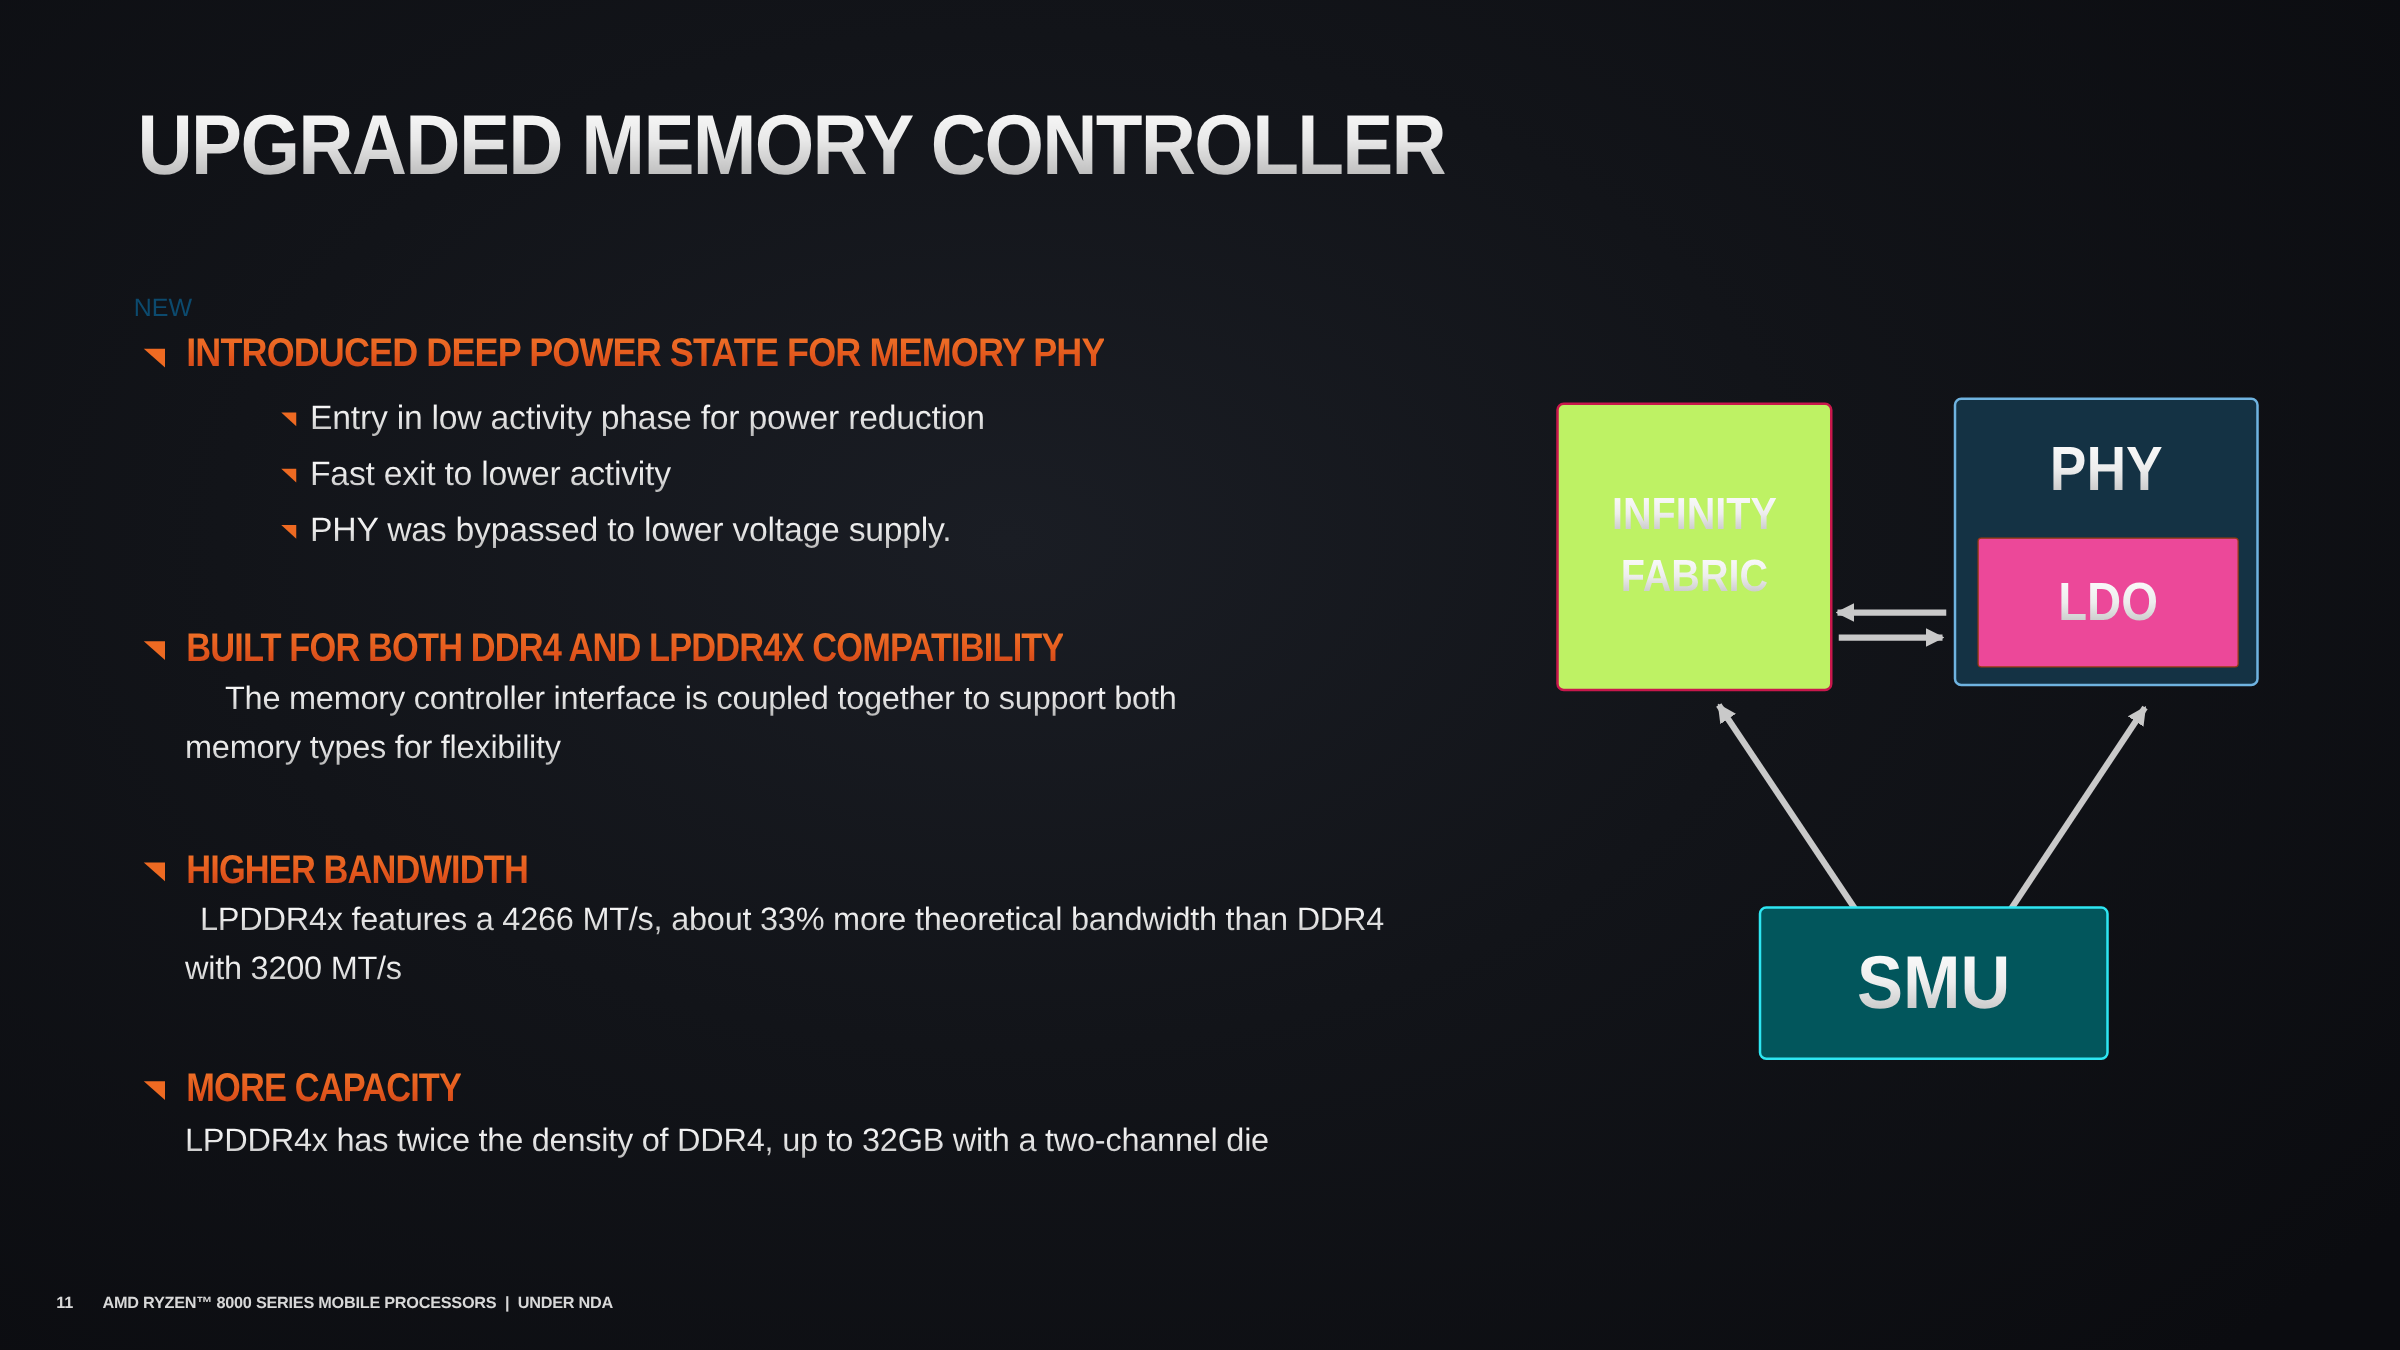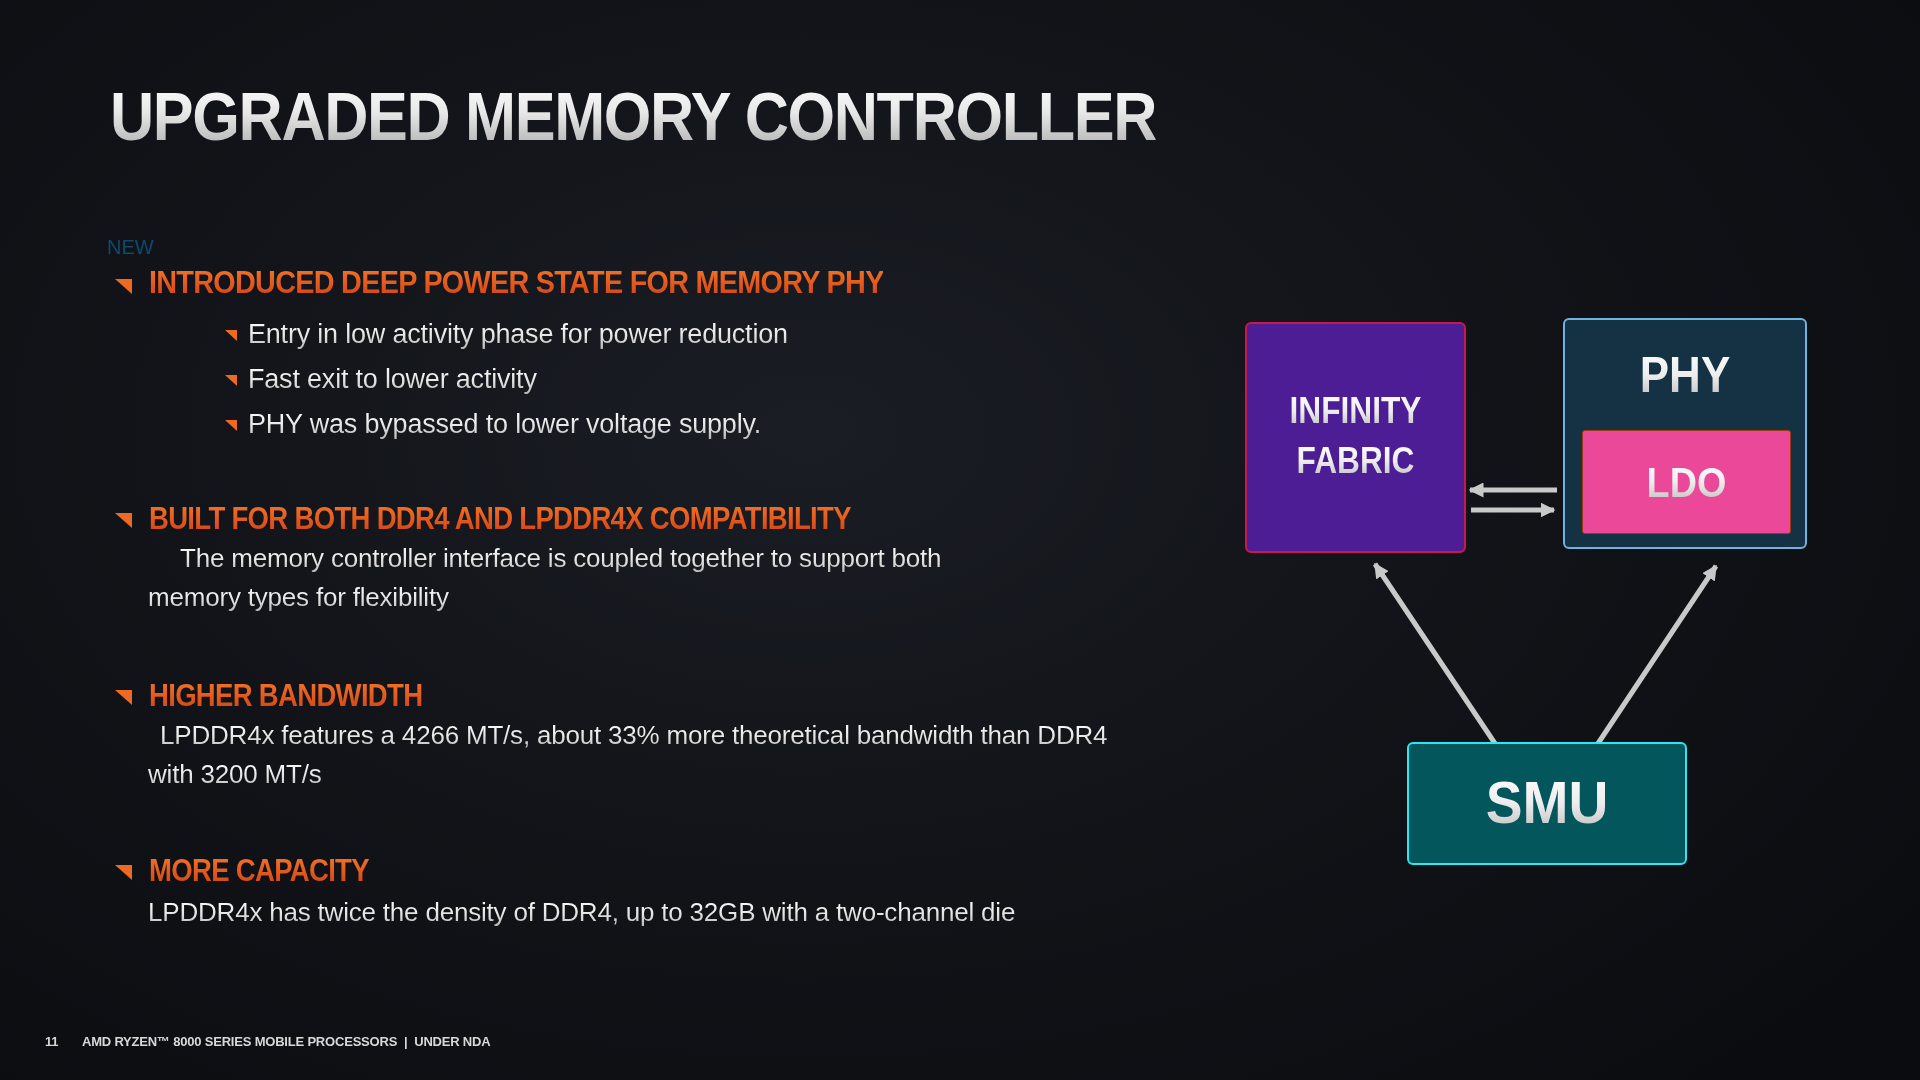--- a/index.html
+++ b/index.html
@@ -101,31 +101,31 @@
       <line x1="1471" y1="510" x2="1554" y2="510" stroke="#c9c9c9" stroke-width="5" marker-end="url(#ah)"></line>
     </g>
     <g>
       <line x1="1504" y1="757" x2="1375" y2="564" stroke="#c9c9c9" stroke-width="5" marker-end="url(#ah)"></line>
     </g>
     <g>
       <line x1="1589" y1="757" x2="1716" y2="566" stroke="#c9c9c9" stroke-width="5" marker-end="url(#ah)"></line>
     </g>
   </svg>
 
-  <div class="box" style="left:1245px;top:322px;width:221px;height:231px;background:#4c1d95;border:2px solid #c8184c;">
+  <div class="box" style="left:1245px;top:322px;width:221px;height:231px;background:#bef264;border:2px solid #c8184c;">
     <div class="box-label" style="top:67px;font-size:36px;line-height:40px;transform:scaleX(0.88);">INFINITY</div>
     <div class="box-label" style="top:117px;font-size:36px;line-height:40px;transform:scaleX(0.88);">FABRIC</div>
   </div>
 
   <div class="box" style="left:1563px;top:318px;width:244px;height:231px;background:#143244;border:2px solid #6fb3e0;">
     <div class="box-label" style="top:27px;font-size:50px;line-height:56px;transform:scaleX(0.88);">PHY</div>
     <div class="box" style="left:17px;top:110px;width:209px;height:104px;background:#ec4899;border:1.5px solid #9b3a12;border-radius:3px;">
       <div class="box-label" style="top:27px;font-size:43px;line-height:48px;transform:scaleX(0.88);">LDO</div>
     </div>
   </div>
 
-  <div class="box" style="left:1407px;top:742px;width:280px;height:123px;background:#02565c;border:2.5px solid #2ee6f2;padding-left:41px;">
+  <div class="box" style="left:1407px;top:725px;width:280px;height:123px;background:#02565c;border:2.5px solid #2ee6f2;padding-left:41px;">
     <div class="box-label" style="top:26px;font-size:60px;line-height:66px;transform:scaleX(0.92);">SMU</div>
   </div>
 </div>
 
 <div class="abs footer" style="left:45px;top:1034px;">11</div>
 <div class="abs footer" style="left:82px;top:1034px;white-space:pre;">AMD RYZEN™ 8000 SERIES MOBILE PROCESSORS  |  UNDER NDA</div>
 
 </body></html>

